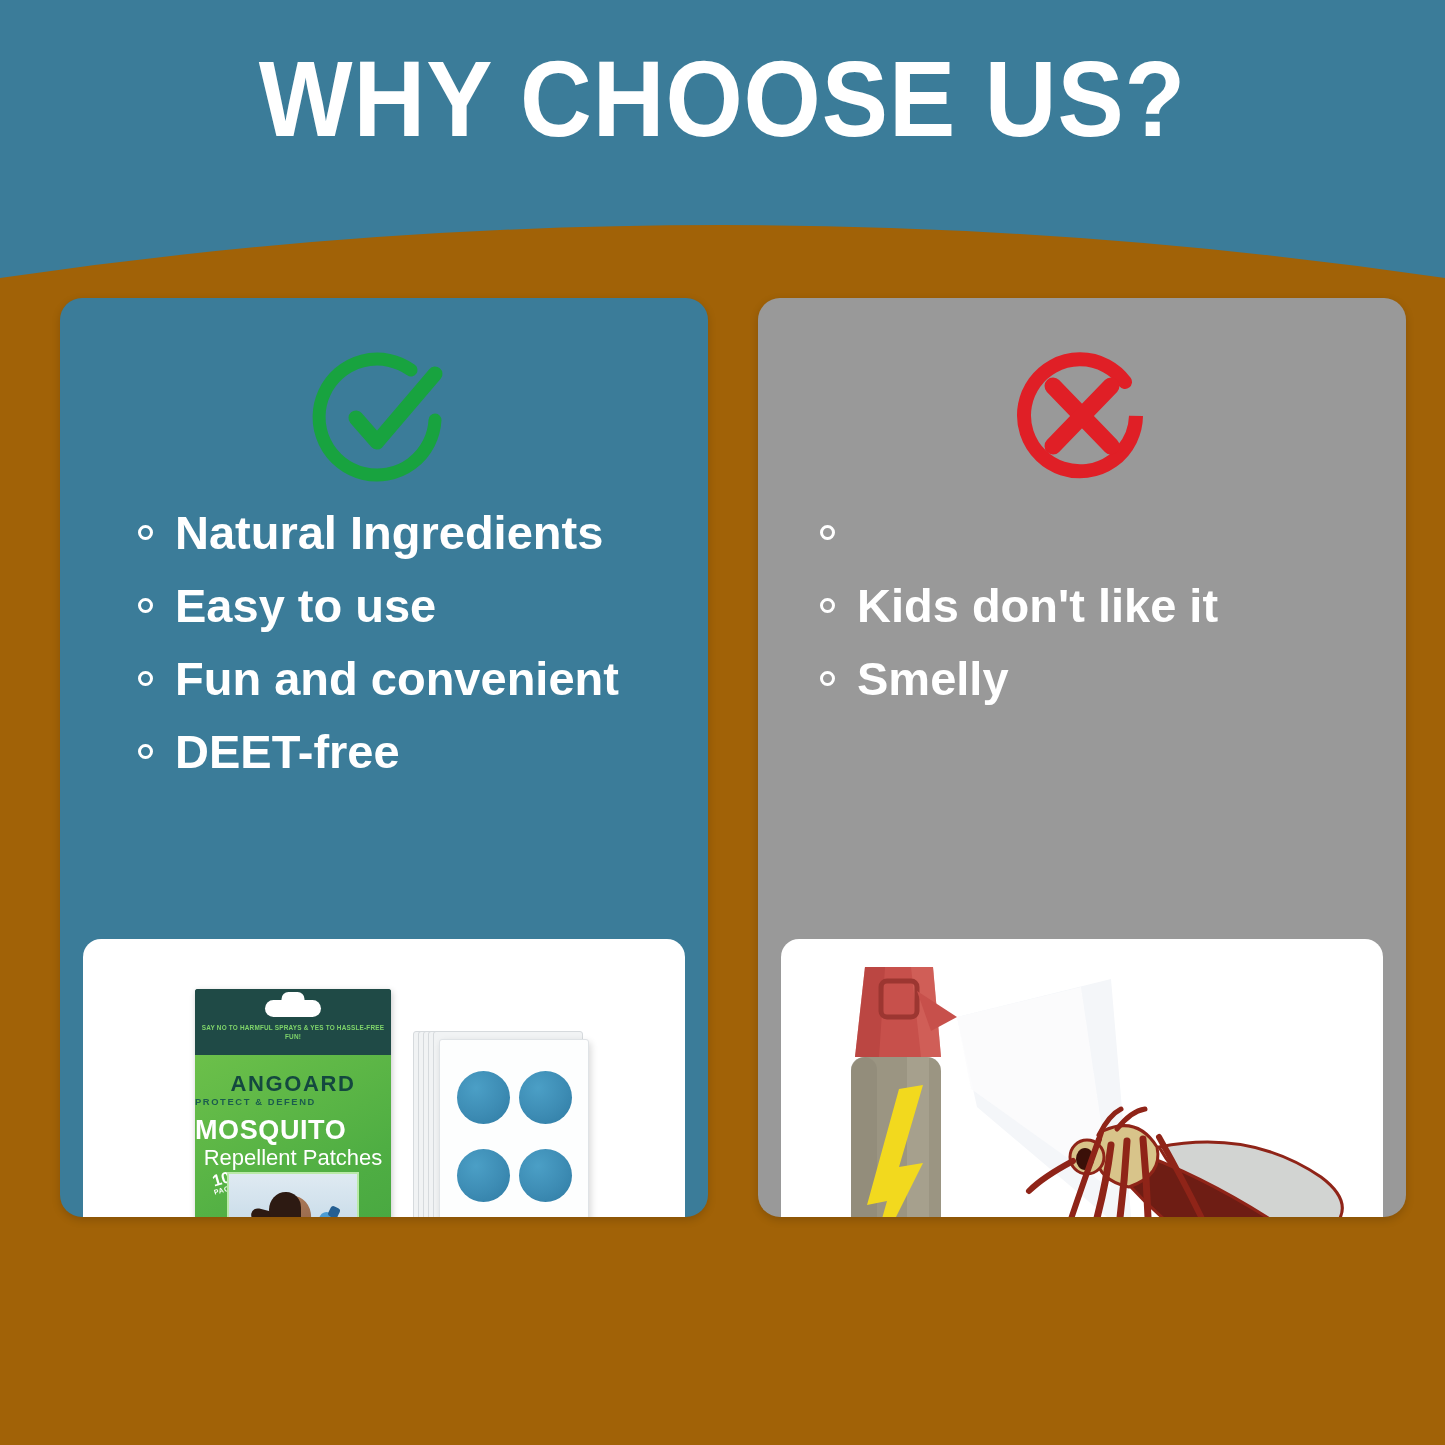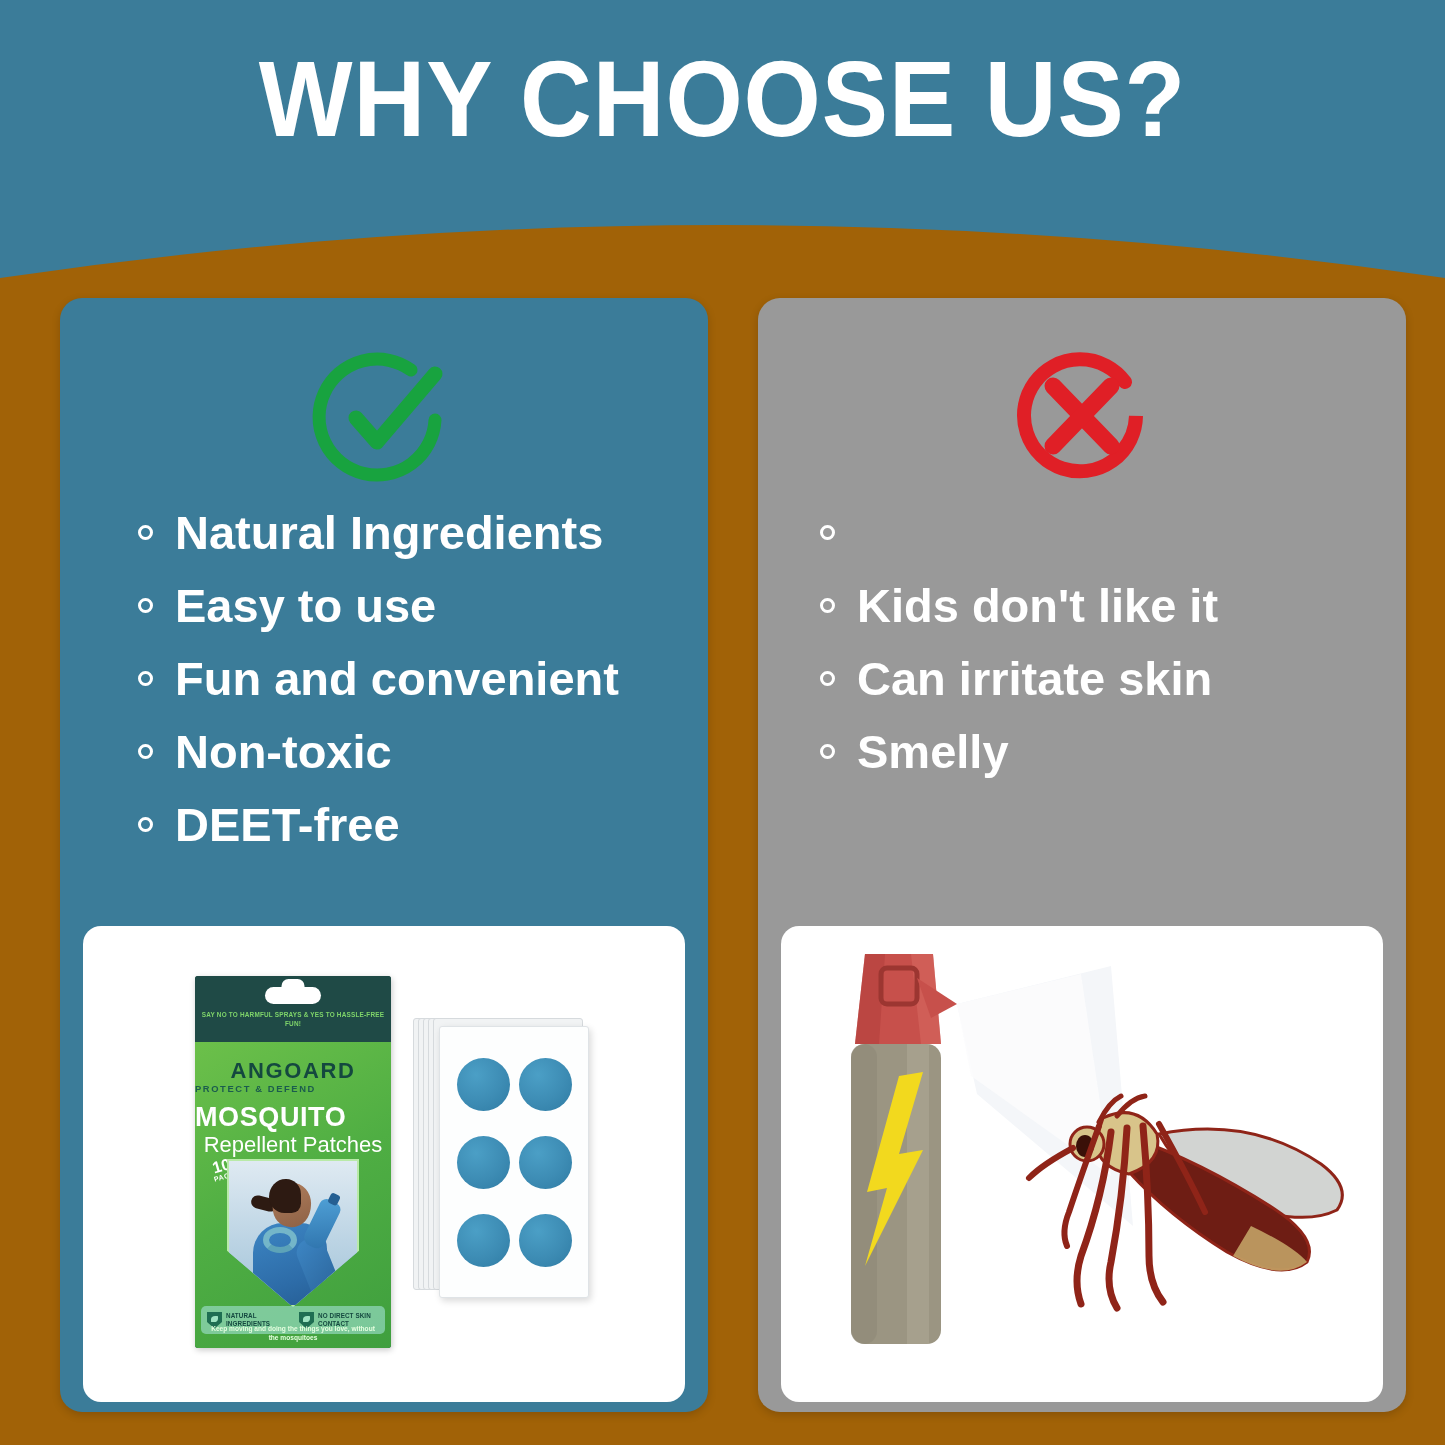--- a/index.html
+++ b/index.html
@@ -45,21 +45,21 @@
     transform-origin: 50% 50%;
     white-space: nowrap;
     z-index: 3;
   }
 
   
   .card {
     position: absolute;
     top: 298px;
     width: 648px;
-    height: 1114px;
+    height: 919px;
     border-radius: 22px;
     box-shadow: 0 3px 9px rgba(0,0,0,0.17);
     overflow: hidden;
   }
   .card-pros { left: 60px;  background: #3b7c99; }
   .card-cons { left: 758px; background: #999999; }
 
   
   .status-icon {
     position: absolute;
@@ -102,21 +102,21 @@
     font-size: 47px;
     line-height: 52px;
     color: #ffffff;
     white-space: nowrap;
   }
 
   
   .photo-panel {
     position: absolute;
     left: 23px;
-    top: 628px;
+    top: 641px;
     width: 602px;
     height: 476px;
     background: #ffffff;
     border-radius: 18px;
     overflow: hidden;
   }
 
   
   .product-scene { position: absolute; inset: 0; }
 
@@ -387,24 +387,20 @@
         <span class="bullet-ring"></span>
         <span class="feature-text">Natural Ingredients</span>
       </li>
       <li class="feature-item">
         <span class="bullet-ring"></span>
         <span class="feature-text">Easy to use</span>
       </li>
       <li class="feature-item">
         <span class="bullet-ring"></span>
         <span class="feature-text">Fun and convenient</span>
-      </li>
-      <li class="feature-item">
-        <span class="bullet-ring"></span>
-        <span class="feature-text">Non-toxic</span>
       </li>
       <li class="feature-item">
         <span class="bullet-ring"></span>
         <span class="feature-text">DEET-free</span>
       </li>
     </ul>
 
     <div class="photo-panel">
       <div class="product-scene">
 
@@ -484,24 +480,20 @@
     <ul class="feature-list">
       <li class="feature-item">
         <span class="bullet-ring"></span>
       </li>
       <li class="feature-item">
         <span class="bullet-ring"></span>
         <span class="feature-text">Kids don't like it</span>
       </li>
       <li class="feature-item">
         <span class="bullet-ring"></span>
-        <span class="feature-text">Can irritate skin</span>
-      </li>
-      <li class="feature-item">
-        <span class="bullet-ring"></span>
         <span class="feature-text">Smelly</span>
       </li>
     </ul>
 
     <div class="photo-panel">
       <div class="spray-scene">
         <svg viewBox="0 0 602 476">
 
           <path d="M176 78 L330 40 L352 300 L196 168 Z" fill="#f4f6f9"></path>
           <path d="M176 78 L300 48 L330 250 L190 150 Z" fill="#fbfcfd" opacity="0.85"></path>

